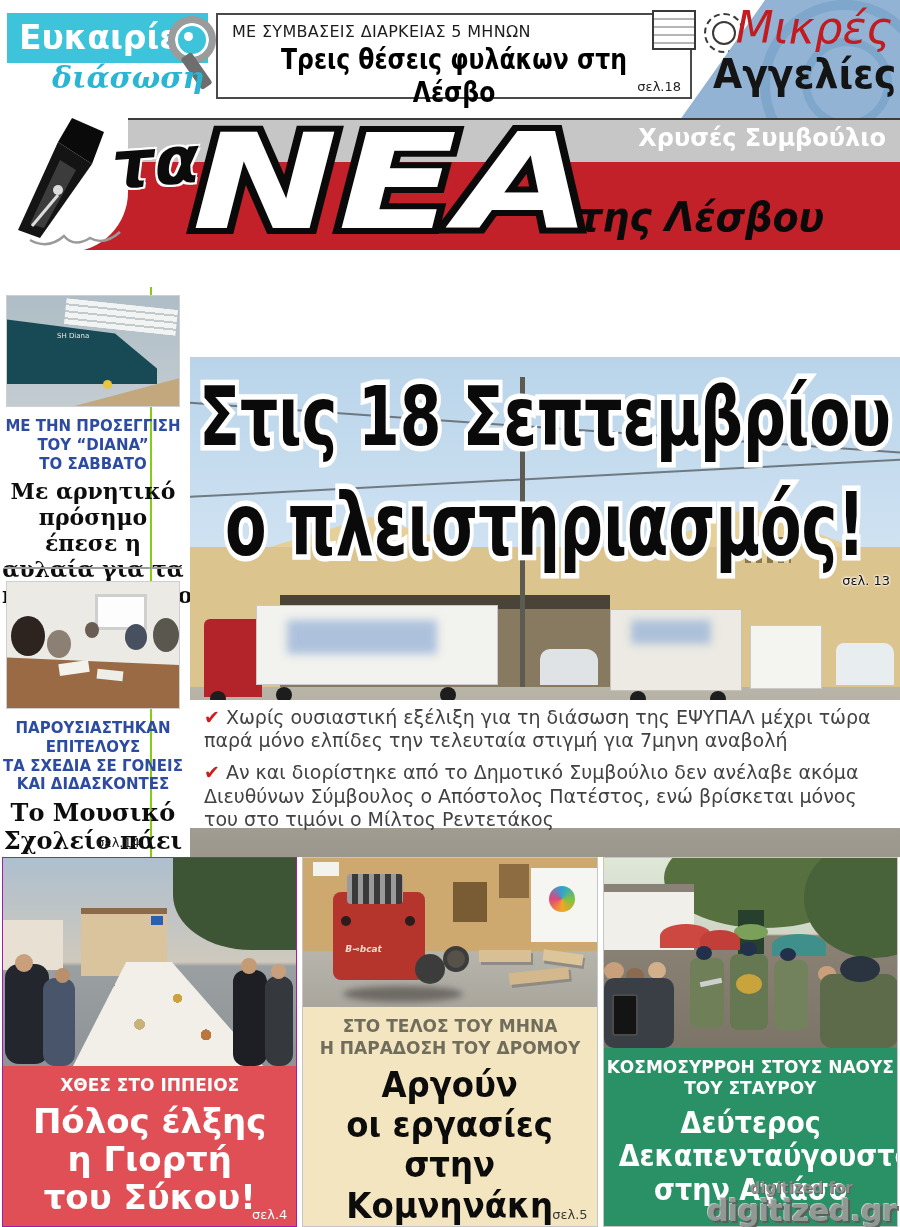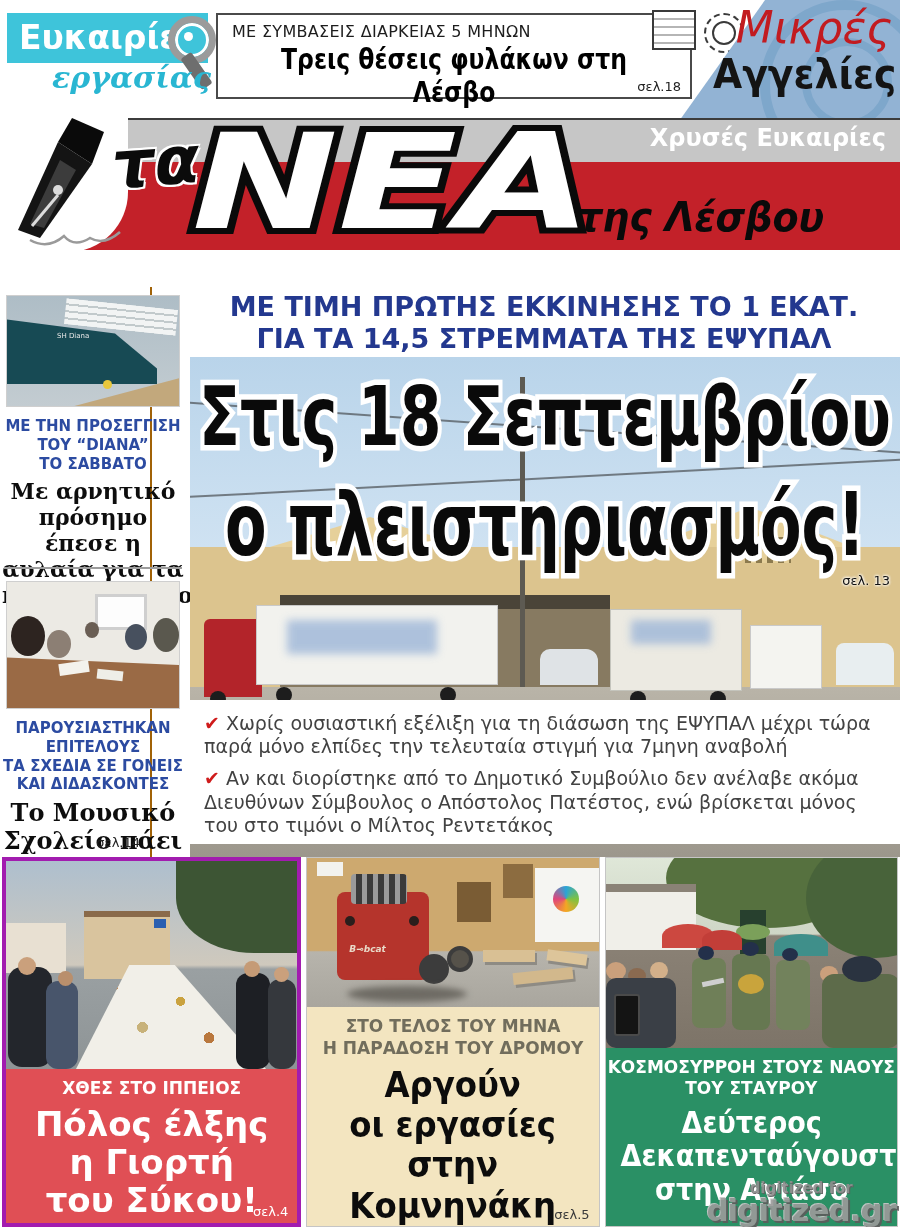--- a/index.html
+++ b/index.html
@@ -41,36 +41,36 @@
   .corner-label{right:14px;top:124px;color:#fff;font-weight:bold;font-size:24px;z-index:4;}
   .pen-patch{left:0;top:112px;width:128px;height:140px;background:#fff;border-bottom-right-radius:60px;z-index:4;}
   .pen-svg{left:0px;top:112px;width:150px;height:140px;z-index:5;}
   .logo-ta{left:112px;top:124px;font-weight:bold;font-style:italic;font-size:66px;color:#0b0b0b;z-index:6;
            text-shadow:2px 2px 0 #fff,-2px -2px 0 #fff,2px -2px 0 #fff,-2px 2px 0 #fff;transform:rotate(-4deg);}
   .logo-nea{left:160px;top:100px;width:460px;height:160px;z-index:6;}
   .logo-sub{left:578px;top:194px;font-weight:bold;font-style:italic;font-size:40px;color:#0a0a0a;z-index:6;transform:scaleX(.95);transform-origin:left;}
   .infobar{left:0;top:253px;width:900px;height:34px;background:#101010;color:#fff;display:flex;align-items:center;
            justify-content:space-between;box-sizing:border-box;padding:0 62px;font-weight:bold;font-size:14px;z-index:6;}
   
-  .sidebar{left:0;top:287px;width:152px;height:570px;background:#fff;border-right:2px solid #a16207;box-sizing:border-box;}
+  .sidebar{left:0;top:287px;width:152px;height:570px;background:#fff;border-right:2px solid #84cc16;box-sizing:border-box;}
   .sb-photo{left:6px;width:174px;overflow:hidden;border:1px solid #cfcfcf;box-sizing:border-box;}
   .sb-kicker{left:2px;width:182px;text-align:center;color:#2c4ba1;font-weight:bold;font-size:15px;line-height:1.25;}
   .sb-head{left:2px;width:182px;text-align:center;color:#0d0d0d;font-weight:bold;font-size:22px;line-height:1.18;
            font-family:"DejaVu Serif","Liberation Serif",serif;}
   .sb-ref{font-size:13px;color:#222;font-family:"DejaVu Sans",sans-serif;font-weight:normal;}
   .sb-divider{left:4px;top:280px;width:178px;border-top:2px solid #9d9d9d;}
   
   .lead-kicker{left:188px;top:289px;width:712px;height:68px;display:flex;align-items:center;justify-content:center;
                text-align:center;color:#23388f;font-weight:bold;font-size:27px;line-height:1.2;}
   .lead-photo{left:190px;top:357px;width:710px;height:500px;overflow:hidden;background:linear-gradient(#b9d4ea 0%,#cfe2f2 38%,#d8d2b8 40%);}
   .lead-head-svg{position:absolute;left:0;top:2px;width:710px;height:220px;z-index:5;}
   .lead-ref{position:absolute;right:10px;top:216px;z-index:5;font-size:13px;color:#111;
             text-shadow:0 0 3px #fff,0 0 3px #fff,0 0 3px #fff;}
-  .lead-bullets{position:absolute;left:0;top:343px;width:710px;height:144px;background:#fff;z-index:6;
-                box-sizing:border-box;padding:12px 18px 0 14px;}
+  .lead-bullets{position:absolute;left:0;top:343px;width:710px;height:128px;background:#fff;z-index:6;
+                box-sizing:border-box;padding:6px 18px 0 14px;}
   .bullet{font-size:19px;color:#424242;line-height:1.22;margin-bottom:9px;}
   .bullet .chk{color:#cf1b1b;font-weight:bold;margin-right:6px;}
   
   .wire{position:absolute;height:2px;background:rgba(40,40,40,.55);}
   .factory{position:absolute;left:0;top:190px;width:710px;height:160px;background:#dcc48e;}
   .gable1{position:absolute;left:-20px;top:160px;width:400px;height:60px;background:#e6d09a;clip-path:polygon(0 100%,50% 0,100% 100%);}
   .gable2{position:absolute;left:380px;top:150px;width:360px;height:70px;background:#e6d09a;clip-path:polygon(0 100%,50% 0,100% 100%);}
   .vent{position:absolute;left:555px;top:180px;width:46px;height:26px;background:repeating-linear-gradient(90deg,#8c7a4e 0 6px,#e6d09a 6px 11px);}
   .canopy{position:absolute;left:90px;top:238px;width:330px;height:14px;background:#4a4438;}
   .canopy-shadow{position:absolute;left:90px;top:252px;width:330px;height:80px;background:#6b6252;opacity:.75;}
@@ -107,21 +107,21 @@
 <body>
 
 <div id="page">
 
   <div class="abs jobs-box">
     <span>Ευκαιρίες</span>
   </div>
   <div class="abs jobs-mag"></div>
   <div class="abs jobs-mag-dot"></div>
   <div class="abs jobs-handle"></div>
-  <div class="abs jobs-sub">εργασίας</div>
+  <div class="abs jobs-sub">διάσωση</div>
 
   <div class="abs mid-box">
     <div class="abs mid-kicker">ΜΕ ΣΥΜΒΑΣΕΙΣ ΔΙΑΡΚΕΙΑΣ 5 ΜΗΝΩΝ</div>
     <div class="abs mid-head">Τρεις θέσεις φυλάκων στη Λέσβο</div>
     <div class="abs mid-ref">σελ.18</div>
   </div>
 
   <div class="abs stamp-rect"></div>
   <div class="abs stamp-round"></div>
   <div class="abs stamp-round-in"></div>
@@ -132,21 +132,21 @@
 
   <div class="abs tri">
     <div class="ring1"></div>
     <div class="ring2"></div>
   </div>
   <div class="abs classif1">Μικρές</div>
   <div class="abs classif2">Αγγελίες</div>
 
   <div class="abs mast-gray"></div>
   <div class="abs mast-red"></div>
-  <div class="abs corner-label">Χρυσές Ευκαιρίες</div>
+  <div class="abs corner-label">Χρυσές Συμβούλιο</div>
 
   <div class="abs pen-patch"></div>
   <svg class="abs pen-svg" viewBox="0 0 150 140">
     <polygon points="18,118 58,30 92,52 40,126" fill="#141414"></polygon>
     <polygon points="30,112 60,48 76,58 44,116" fill="#3c3c3c"></polygon>
     <circle cx="58" cy="78" r="5" fill="#dcdcdc"></circle>
     <line x1="58" y1="83" x2="32" y2="114" stroke="#dcdcdc" stroke-width="3"></line>
     <polygon points="58,30 92,52 104,20 72,6" fill="#0a0a0a"></polygon>
     <path d="M30 128 q18 10 34 -4 q10 12 26 2 q14 8 30 -6" fill="none" stroke="#9a9a9a" stroke-width="2.5"></path>
   </svg>
@@ -189,22 +189,20 @@
     </div>
 
     <div class="abs sb-kicker ml" style="top:432px;">ΠΑΡΟΥΣΙΑΣΤΗΚΑΝ
 ΕΠΙΤΕΛΟΥΣ
 ΤΑ ΣΧΕΔΙΑ ΣΕ ΓΟΝΕΙΣ
 ΚΑΙ ΔΙΔΑΣΚΟΝΤΕΣ</div>
     <div class="abs sb-head" style="top:512px;font-size:24px;">Το Μουσικό Σχολείο πάει Μόρια</div>
     <div class="abs sb-ref" style="right:10px;top:548px;">σελ.14</div>
   </div>
 
-  <div class="abs lead-kicker ml">ΜΕ ΤΙΜΗ ΠΡΩΤΗΣ ΕΚΚΙΝΗΣΗΣ ΤΟ 1 ΕΚΑΤ.
-ΓΙΑ ΤΑ 14,5 ΣΤΡΕΜΜΑΤΑ ΤΗΣ ΕΨΥΠΑΛ</div>
 
   <div class="abs lead-photo">
     <div class="wire" style="left:-20px;top:70px;width:760px;transform:rotate(4deg);"></div>
     <div class="wire" style="left:-20px;top:120px;width:760px;transform:rotate(-3deg);"></div>
     <div class="gable1"></div>
     <div class="gable2"></div>
     <div class="factory"></div>
     <div class="vent"></div>
     <div class="canopy"></div>
     <div class="canopy-shadow"></div>
@@ -237,21 +235,21 @@
         <span class="chk">✔</span><span>Χωρίς ουσιαστική εξέλιξη για τη διάσωση της ΕΨΥΠΑΛ μέχρι τώρα παρά μόνο ελπίδες την τελευταία στιγμή για 7μηνη αναβολή</span>
       </div>
       <div class="bullet">
         <span class="chk">✔</span><span>Αν και διορίστηκε από το Δημοτικό Συμβούλιο δεν ανέλαβε ακόμα Διευθύνων Σύμβουλος ο Απόστολος Πατέστος, ενώ βρίσκεται μόνος του στο τιμόνι ο Μίλτος Ρεντετάκος</span>
       </div>
     </div>
   </div>
 
   <div class="abs bottom-row">
 
-    <div class="bcol" style="border:4px solid #a21caf;">
+    <div class="bcol" style="border:1px solid #a21caf;">
       <div class="bphoto" style="height:208px;background:linear-gradient(#aebfce 0%,#cfc9bd 50%,#9aa0a2 52%,#8e9496 100%);">
         <div class="abs" style="left:78px;top:50px;width:86px;height:62px;background:#d9c49e;border-top:6px solid #8a6a4a;"></div>
         <div class="abs" style="left:0px;top:62px;width:60px;height:50px;background:#e8e0d2;"></div>
         <div class="abs" style="left:170px;top:0px;width:130px;height:92px;background:#3d5534;border-radius:0 0 0 60%;"></div>
         <div class="abs" style="left:148px;top:58px;width:12px;height:9px;background:#2b5fb0;"></div>
         <div class="abs" style="left:70px;top:104px;width:190px;height:104px;background:
              radial-gradient(circle 5px at 20% 20%,#b9773d 90%,transparent 91%),
              radial-gradient(circle 5px at 55% 35%,#caa23f 90%,transparent 91%),
              radial-gradient(circle 5px at 80% 25%,#9a5a3a 90%,transparent 91%),
              radial-gradient(circle 6px at 35% 60%,#c8b27a 90%,transparent 91%),

